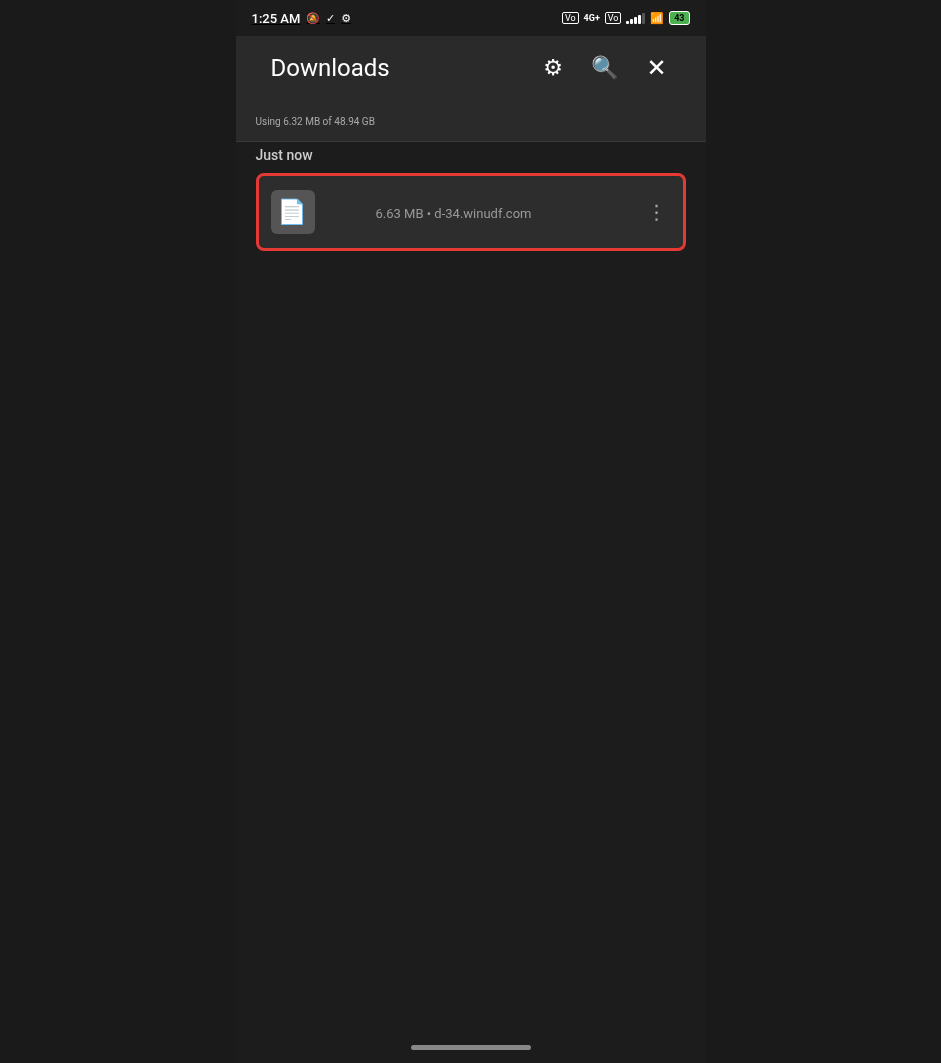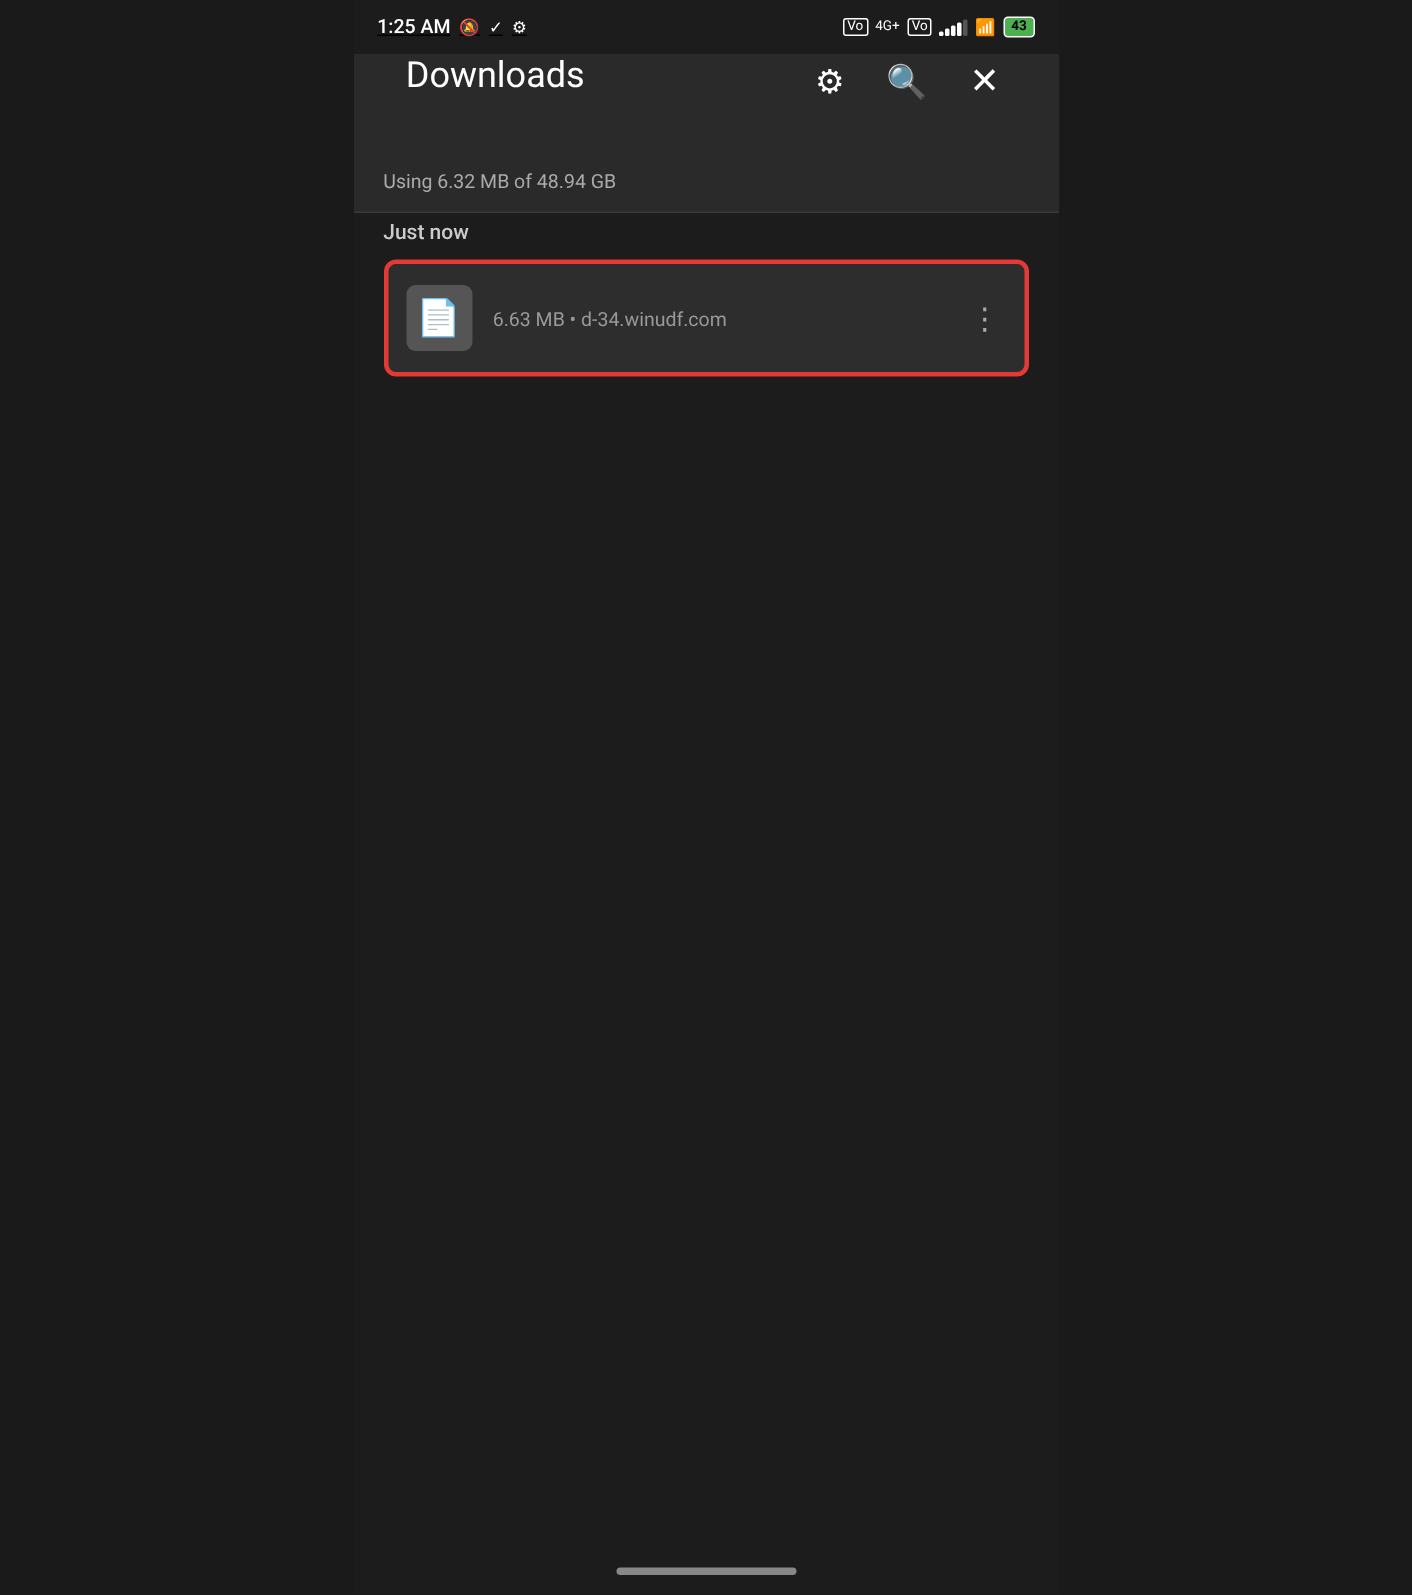--- a/index.html
+++ b/index.html
@@ -76,21 +76,21 @@
       padding: 1px 4px;
       border-radius: 3px;
       border: 1px solid #ffffff;
     }
 
     
     .app-bar {
       background: #2a2a2a;
       height: 64px;
       display: flex;
-      align-items: flex-start;
+      align-items: center;
       justify-content: space-between;
       padding: 0 35px;
       flex-shrink: 0;
     }
 
     .app-title {
       color: #ffffff;
       font-size: 24px;
       font-weight: 400;
     }
@@ -116,21 +116,21 @@
     
     .storage-bar {
       background: #2a2a2a;
       padding: 10px 20px 12px;
       border-bottom: 1px solid #3a3a3a;
       flex-shrink: 0;
     }
 
     .storage-text {
       color: #aaaaaa;
-      font-size: 13px;
+      font-size: 10px;
     }
 
     
     .content {
       flex: 1;
       padding: 0 20px;
       overflow-y: auto;
     }
 
     .section-header {
@@ -179,20 +179,21 @@
       font-weight: 400;
       white-space: nowrap;
       overflow: hidden;
       text-overflow: ellipsis;
     }
 
     .file-meta {
       color: #999999;
       font-size: 13px;
       margin-top: 3px;
+      margin-left: 47px;
     }
 
     .more-btn {
       color: #aaaaaa;
       font-size: 20px;
       cursor: pointer;
       background: none;
       border: none;
       padding: 4px;
       flex-shrink: 0;
@@ -237,21 +238,21 @@
     <div class="status-left">
       <span class="status-time">1:25 AM</span>
 
       <span class="status-icon">🔕</span>
       <span class="status-icon">✓</span>
       <span class="status-icon">⚙</span>
     </div>
     <div class="status-right">
 
       <span class="status-icon" style="font-size:9px; border:1px solid #fff; padding:0 2px; border-radius:2px;">Vo</span>
-      <span class="status-icon" style="font-size:9px;">4G+</span>
+      <span class="status-icon" style="font-size:9px;font-weight:bold;">4G+</span>
       <span class="status-icon" style="font-size:9px; border:1px solid #fff; padding:0 2px; border-radius:2px;">Vo</span>
 
       <div class="signal-bars">
         <div class="signal-bar" style="height:3px;"></div>
         <div class="signal-bar" style="height:5px;"></div>
         <div class="signal-bar" style="height:7px;"></div>
         <div class="signal-bar" style="height:9px;"></div>
         <div class="signal-bar" style="height:11px; background:#555;"></div>
       </div>
 

